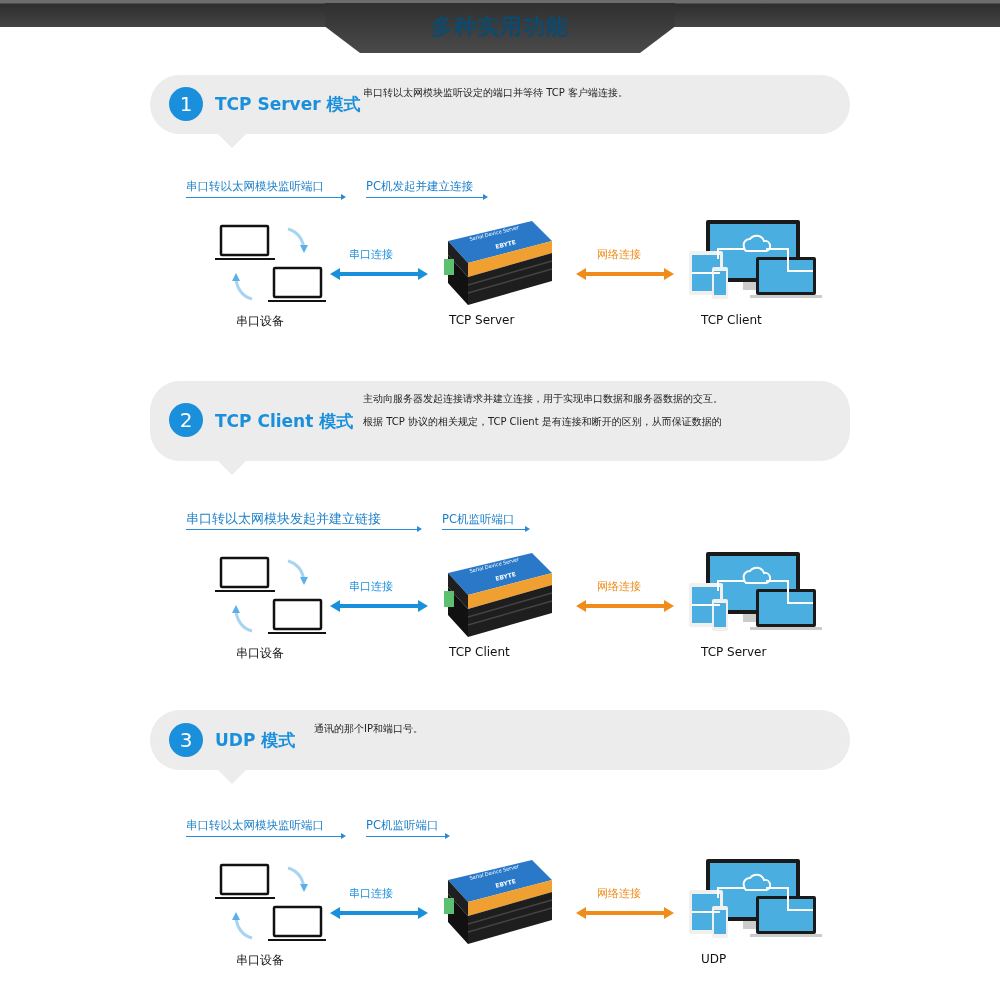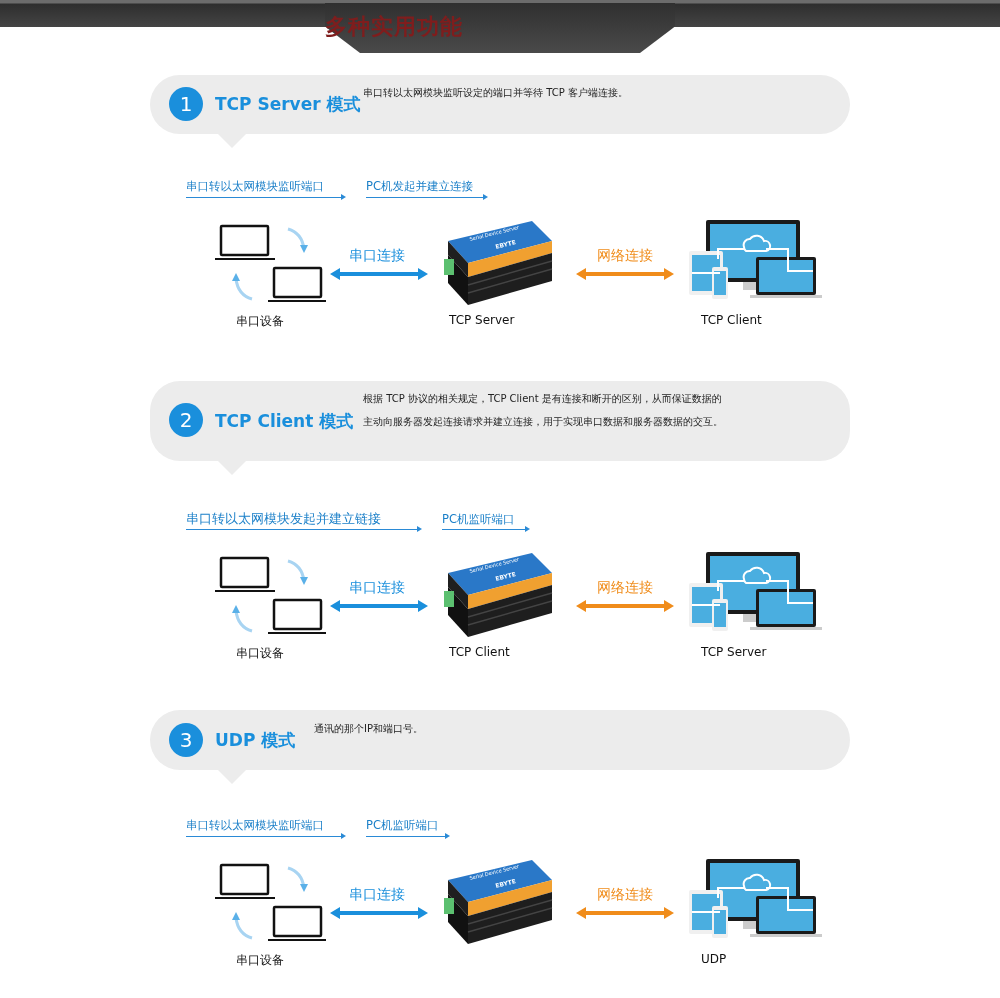--- a/index.html
+++ b/index.html
@@ -11,22 +11,22 @@
     position: absolute; left: 0; top: 0; width: 1000px; height: 27px;
     background: linear-gradient(#6c6c6c 0px, #6c6c6c 3px, #2e2e2e 4px, #444 27px);
   }
   .title-tab {
     position: absolute; left: 325px; top: 0; width: 350px; height: 53px;
     background: linear-gradient(#2e2e2e, #4a4a4a);
     clip-path: polygon(0 0, 100% 0, 100% 50%, 90% 100%, 10% 100%, 0 50%);
   }
   .title-tab-top { position:absolute; left:325px; top:0; width:350px; height:3px; background:#6c6c6c; }
   .page-title {
-    position: absolute; left: 325px; top: 12px; width: 350px; text-align: left;
-    color: #7f1d1d; font-size: 22px; font-weight: bold; letter-spacing: 1px;
+    position: absolute; left: 325px; top: 12px; width: 350px; text-align: center;
+    color: #0c4a6e; font-size: 22px; font-weight: bold; letter-spacing: 1px;
   }
   .bubble {
     position: absolute; left: 150px; width: 700px; background: #ececec; border-radius: 30px;
   }
   .bubble-tail {
     position: absolute; left: 218px; width: 0; height: 0;
     border-left: 14px solid transparent; border-right: 14px solid transparent;
     border-top: 14px solid #ececec;
   }
   .num-circle {
@@ -43,21 +43,21 @@
     position: absolute; color: #1a7fc8; font-size: 11.5px; white-space: nowrap;
   }
   .flow-line {
     position: absolute; height: 1px; background: #2a8ad6;
   }
   .flow-line::after {
     content: ""; position: absolute; right: -4px; top: -3px;
     border-left: 5px solid #2a8ad6; border-top: 3.5px solid transparent; border-bottom: 3.5px solid transparent;
   }
   .caption { position: absolute; color: #111; font-size: 12px; text-align: left; white-space: nowrap; }
-  .conn-label { position: absolute; font-size: 14px; white-space: nowrap; }
+  .conn-label { position: absolute; font-size: 11px; white-space: nowrap; }
   .conn-label.blue { color: #1a8fdc; }
   .conn-label.orange { color: #f08c1a; }
   .diagram { position: absolute; left: 0; width: 1000px; height: 140px; }
   svg { display: block; }
 </style>
 </head>
 <body>
 
 <div class="top-bar"></div>
 <div class="title-tab"></div>
@@ -129,22 +129,22 @@
   <div class="caption" style="left:236px;top:98px;width:72px;">串口设备</div>
   <div class="caption" style="left:449px;top:98px;width:100px;">TCP Server</div>
   <div class="caption" style="left:701px;top:98px;width:100px;">TCP Client</div>
 </div>
 
 <div class="bubble" style="top:381px;height:80px;"></div>
 <div class="bubble-tail" style="top:461px;"></div>
 <div class="num-circle" style="left:169px;top:403px;">2</div>
 <div class="mode-title" style="left:215px;top:410px;">TCP Client 模式</div>
 <div class="desc" style="left:363px;top:387px;">
+  <div>主动向服务器发起连接请求并建立连接，用于实现串口数据和服务器数据的交互。</div>
   <div>根据 TCP 协议的相关规定，TCP Client 是有连接和断开的区别，从而保证数据的</div>
-  <div>主动向服务器发起连接请求并建立连接，用于实现串口数据和服务器数据的交互。</div>
 </div>
 
 <div class="flow-label" style="left:186px;top:510px;font-size:13px;">串口转以太网模块发起并建立链接</div>
 <div class="flow-line" style="left:186px;top:529px;width:232px;"></div>
 <div class="flow-label" style="left:442px;top:512px;">PC机监听端口</div>
 <div class="flow-line" style="left:442px;top:529px;width:84px;"></div>
 
 <div class="diagram" style="top:547px;">
   <svg style="position:absolute;left:214px;top:8px;" width="112" height="80">
     <rect x="7" y="3" width="47" height="29" fill="#fff" stroke="#111" stroke-width="2.5" rx="1"></rect>

